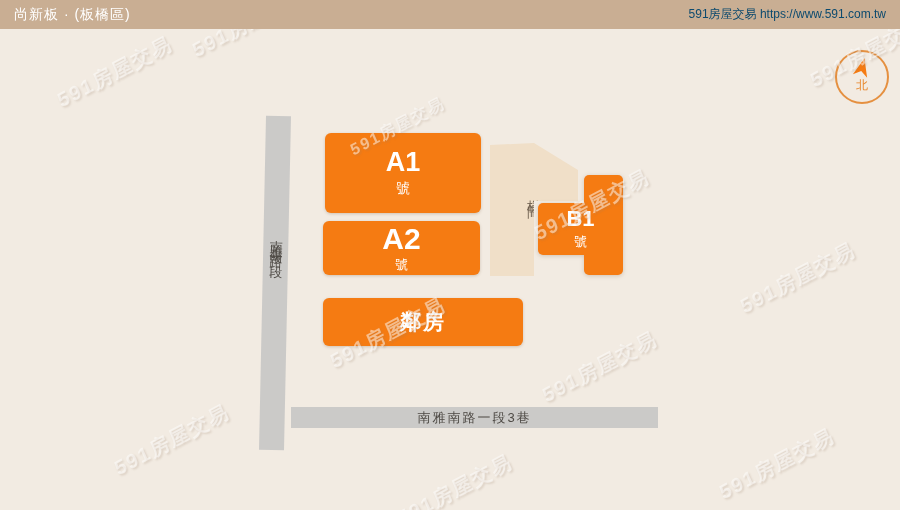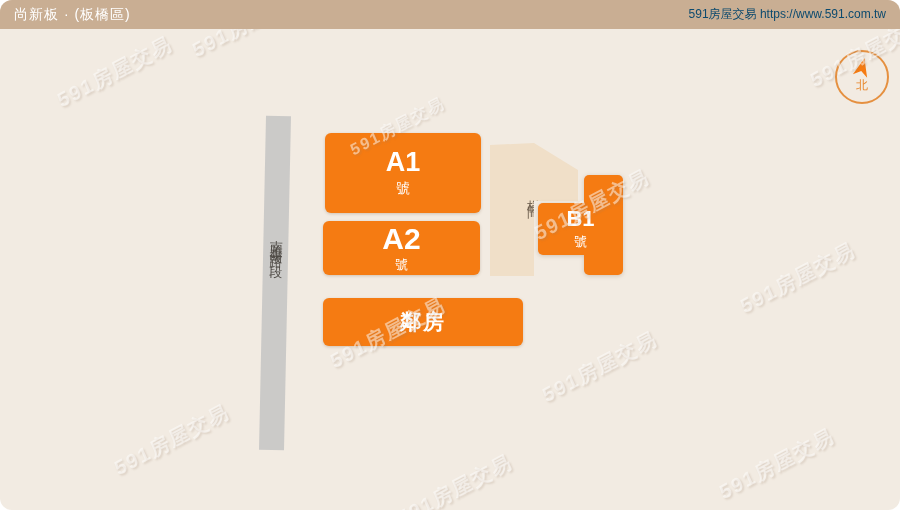--- a/index.html
+++ b/index.html
@@ -4,21 +4,20 @@
 <style>
   * { margin: 0; padding: 0; box-sizing: border-box; }
   html, body { width: 900px; height: 510px; }
   body { font-family: "Liberation Sans", "DejaVu Sans", sans-serif; }
 
   .page {
     position: relative;
     width: 900px; height: 510px;
     background: #F2EBE2;
     overflow: hidden;
-    border-radius: 12px;
   }
 
   
   .header {
     position: absolute; left: 0; top: 0;
     width: 900px; height: 29px;
     background: #C9AE93;
     display: flex; align-items: center; justify-content: space-between;
     padding: 0 14px;
     z-index: 2;
@@ -128,20 +127,23 @@
   <div class="header">
     <span class="header-title">尚新板 · (板橋區)</span>
     <span class="header-site">591房屋交易 https://www.591.com.tw</span>
   </div>
 
   <div class="map">
 
     <div class="road road-v">
       <span class="road-v-label">南雅南路一段</span>
     </div>
+    <div class="road road-h">
+      <span class="road-h-label">南雅南路一段3巷</span>
+    </div>
 
     <div class="stairwell">
       <span class="stairwell-label">梯間</span>
     </div>
 
     <div class="blk blk-a1">
       <span class="blk-main">A1</span>
       <span class="blk-sub">號</span>
     </div>
 

